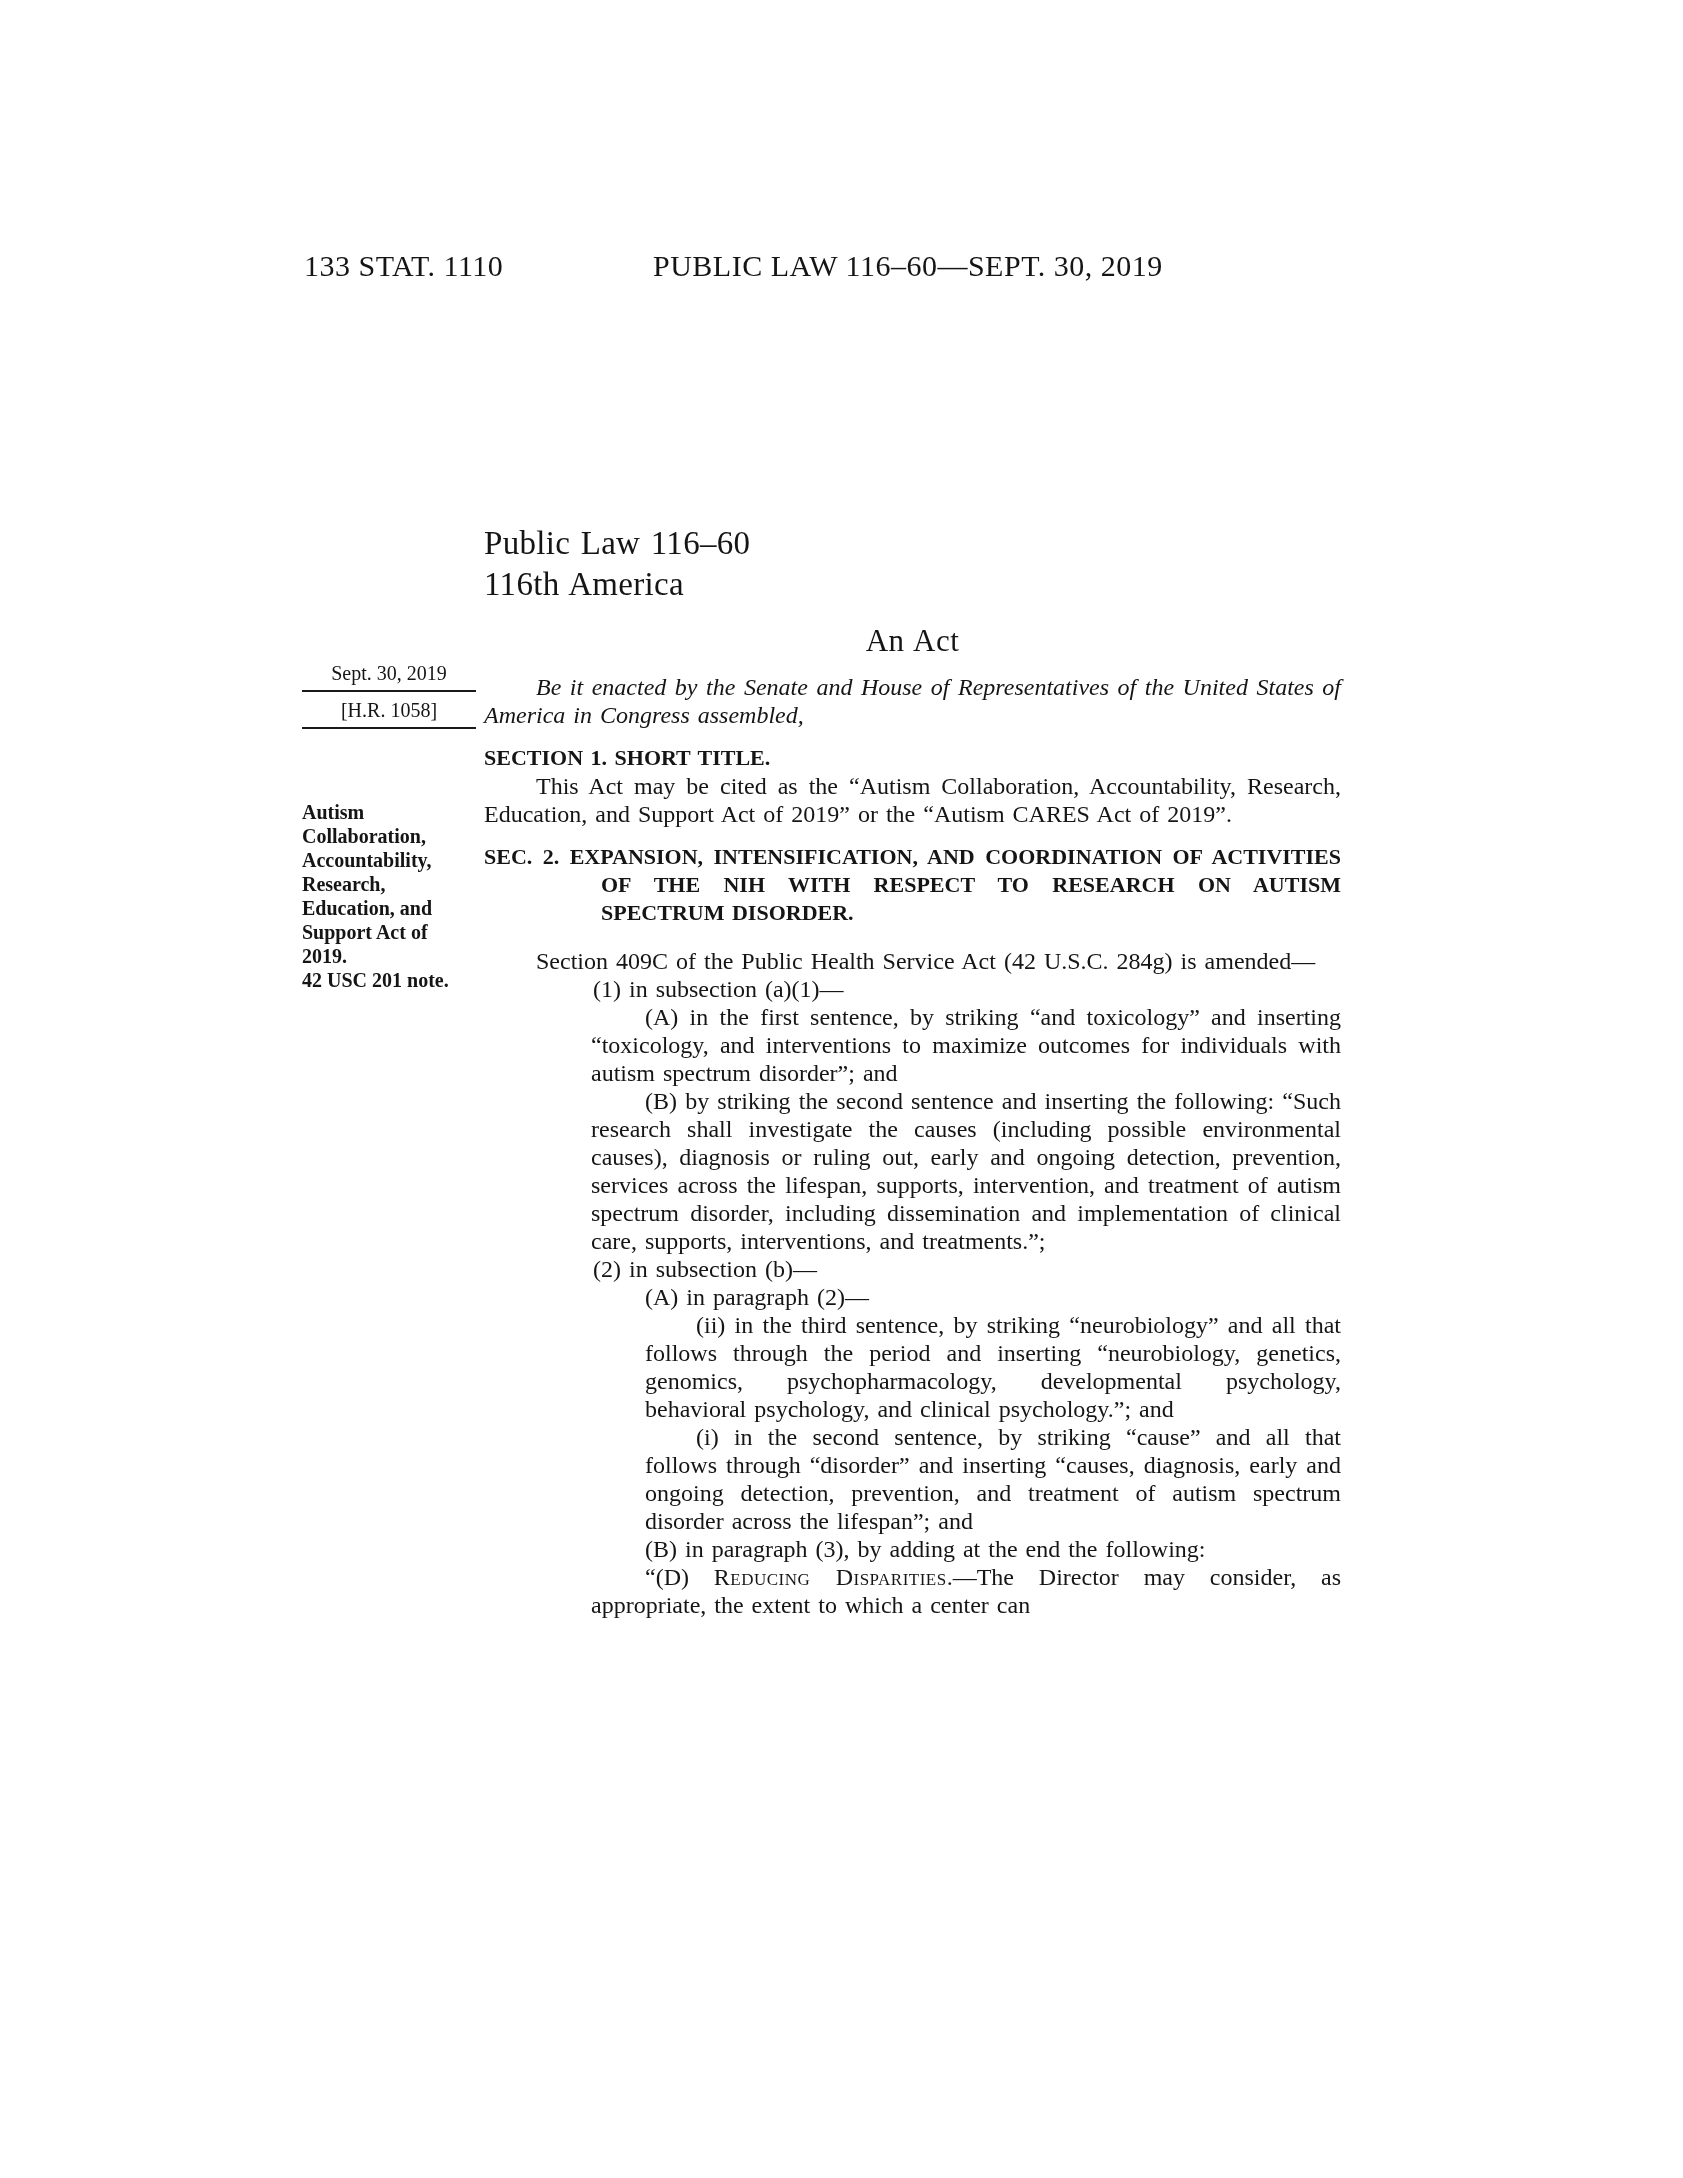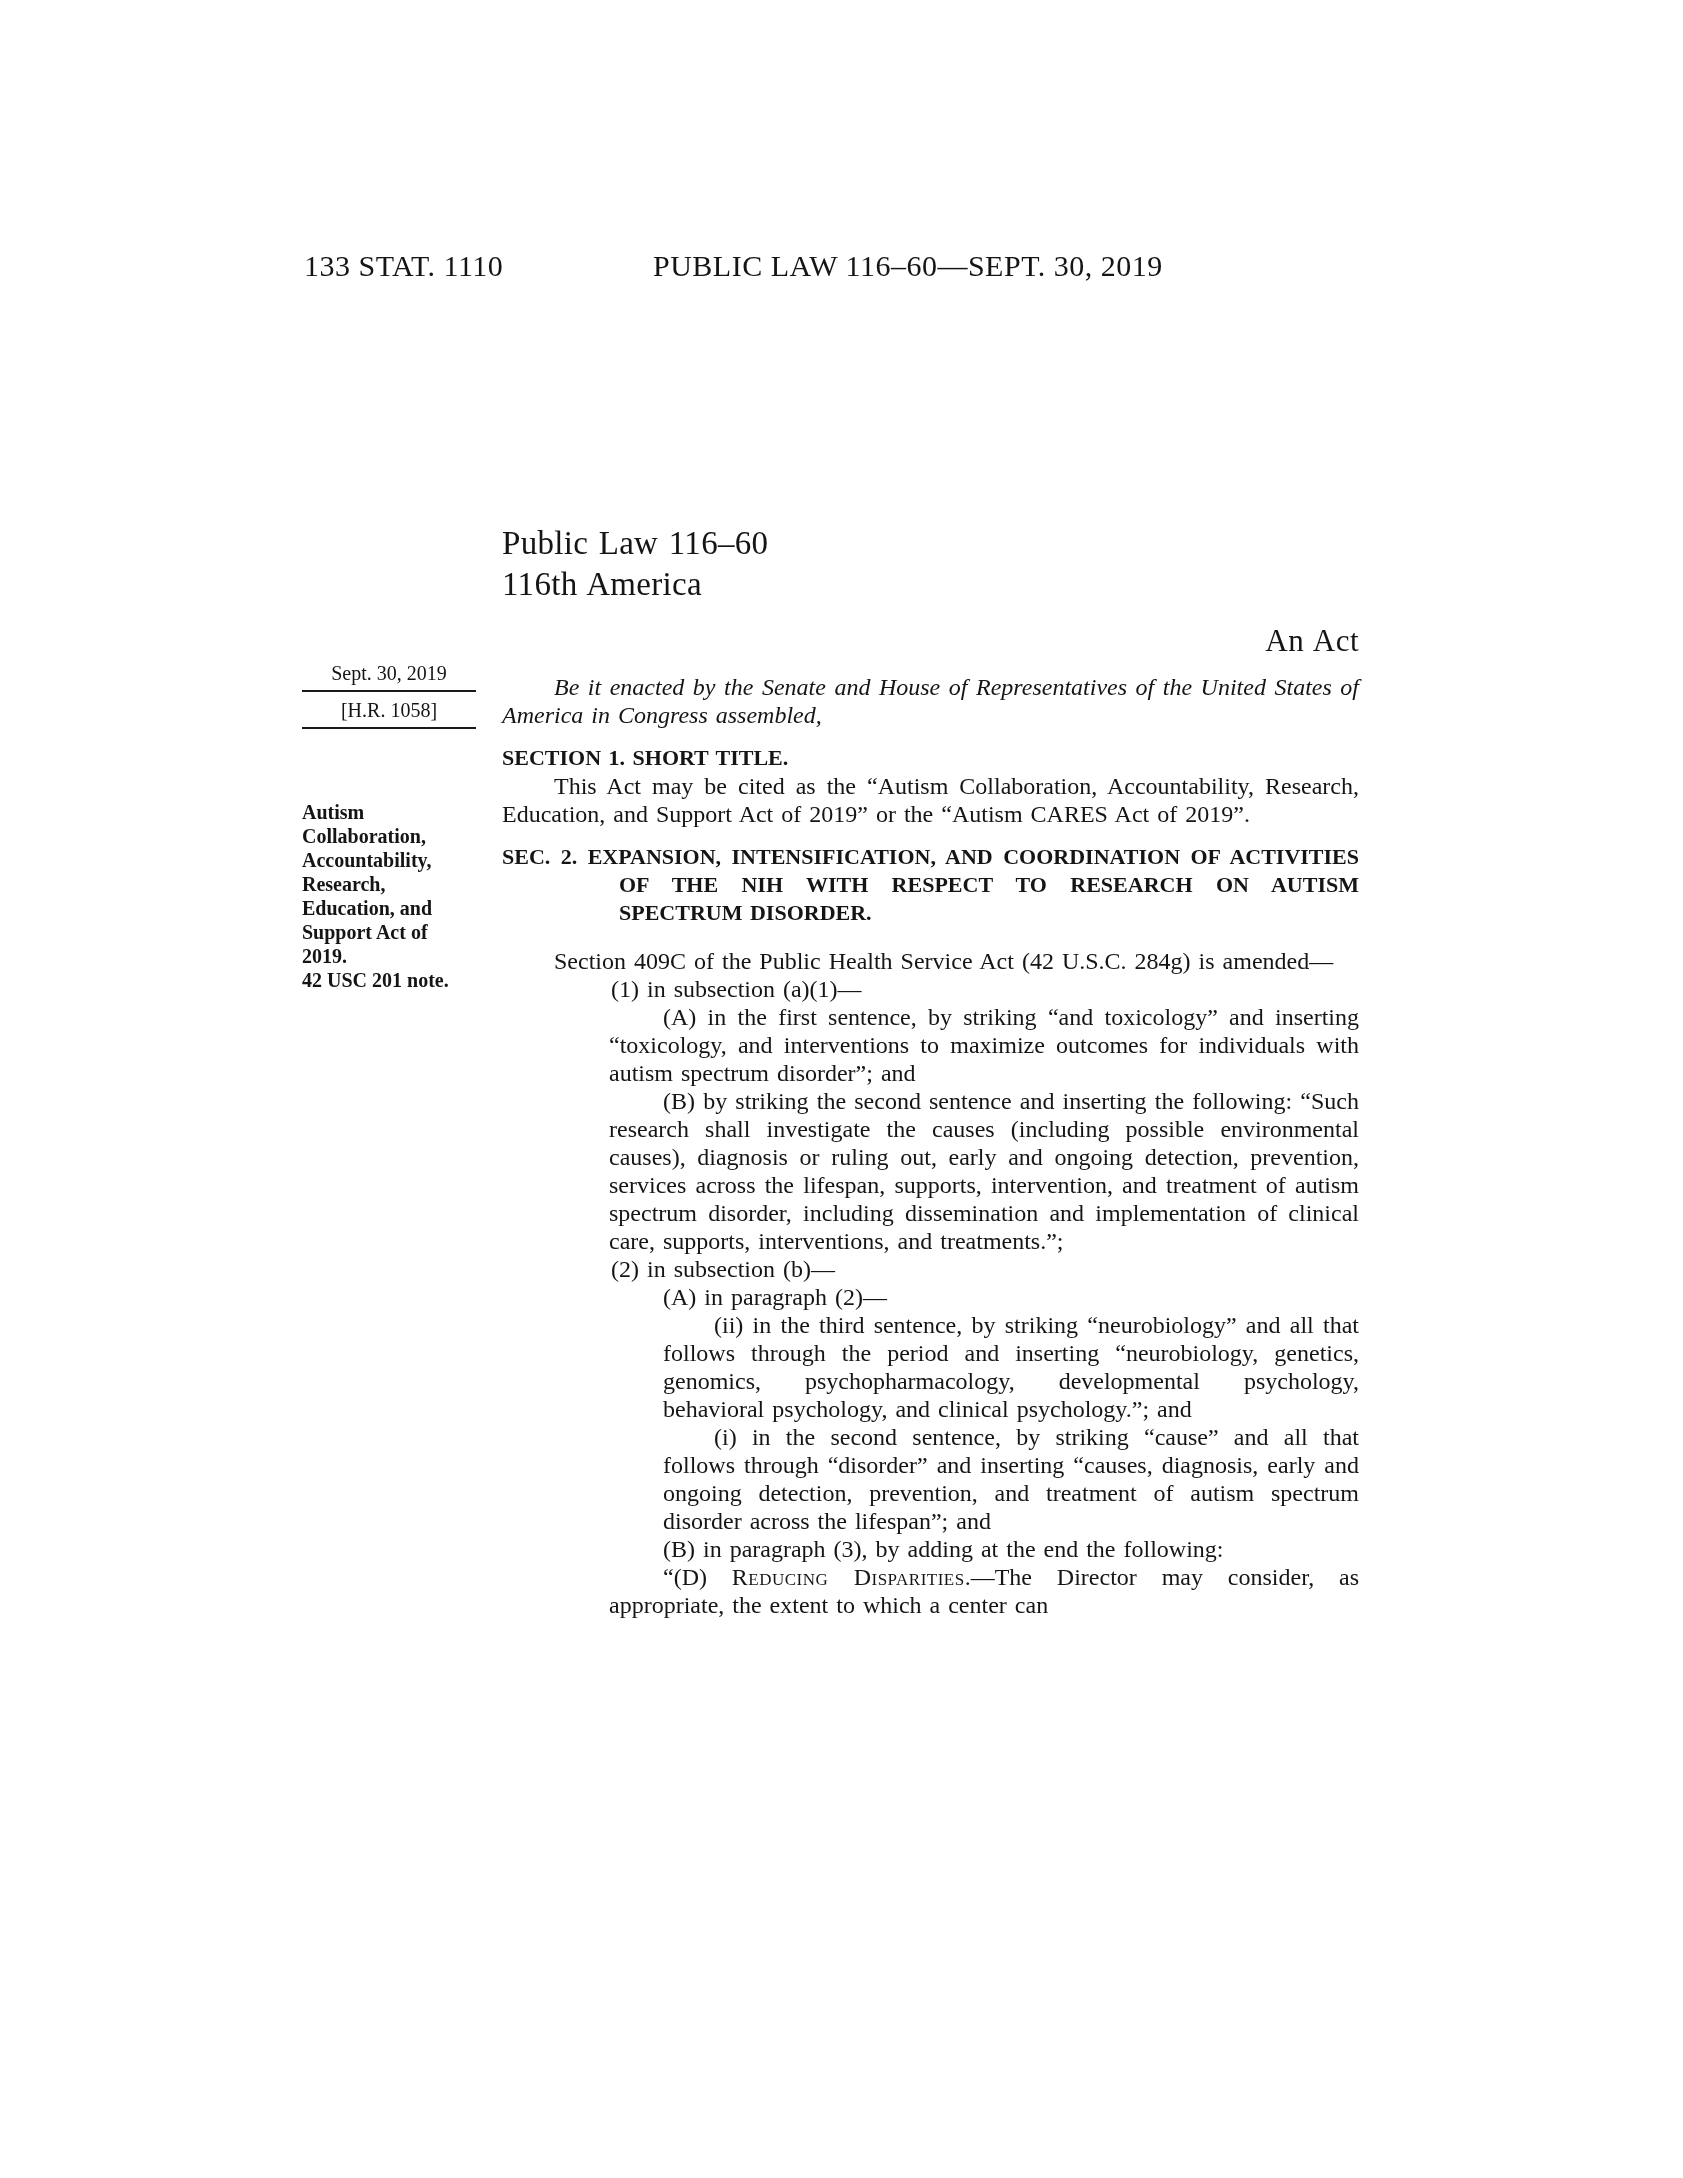--- a/index.html
+++ b/index.html
@@ -45,31 +45,31 @@
     border-bottom: 2px solid #1a1a1a;
     height: 2px;
     margin: 5px 0 6px 0;
   }
   .margin-note-block { top: 780px; text-align: left; }
   .margin-note-block .usc { margin-top: 0px; }
 
   
   .main-col {
     position: absolute;
-    left: 502px;
+    left: 484px;
     top: 523px;
     width: 857px;
     font-size: 24px;
     line-height: 28px;
     word-spacing: 2px;
   }
   .law-title { font-size: 33px; line-height: 41px; letter-spacing: 0.3px; }
   .an-act {
     font-size: 31px;
-    text-align: right;
+    text-align: center;
     margin: 22px 0 12px 0;
     letter-spacing: 0.5px;
   }
   .preamble {
     font-size: 21px;
     line-height: 26px;
     text-align: justify;
     margin-left: 21px;
     text-indent: -21px;
     word-spacing: 1px;

